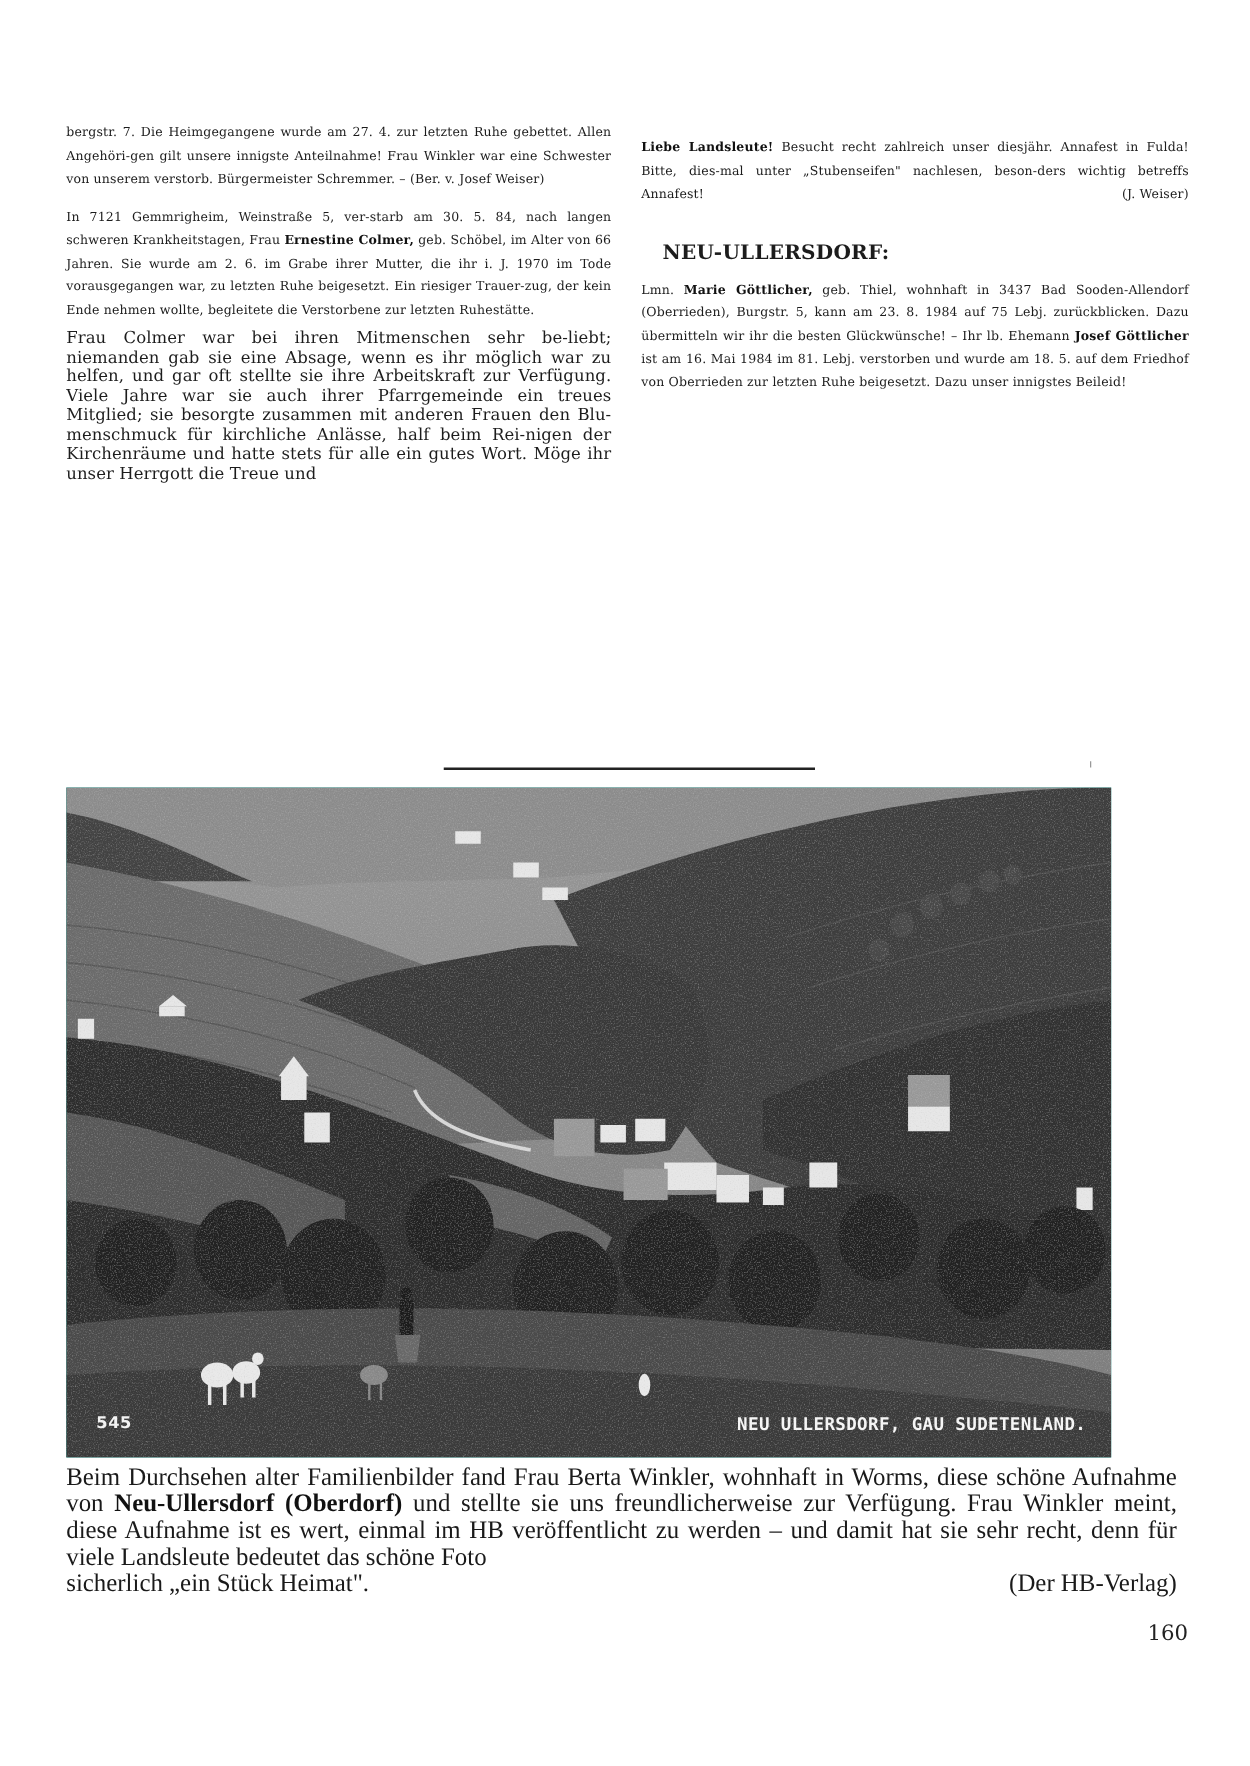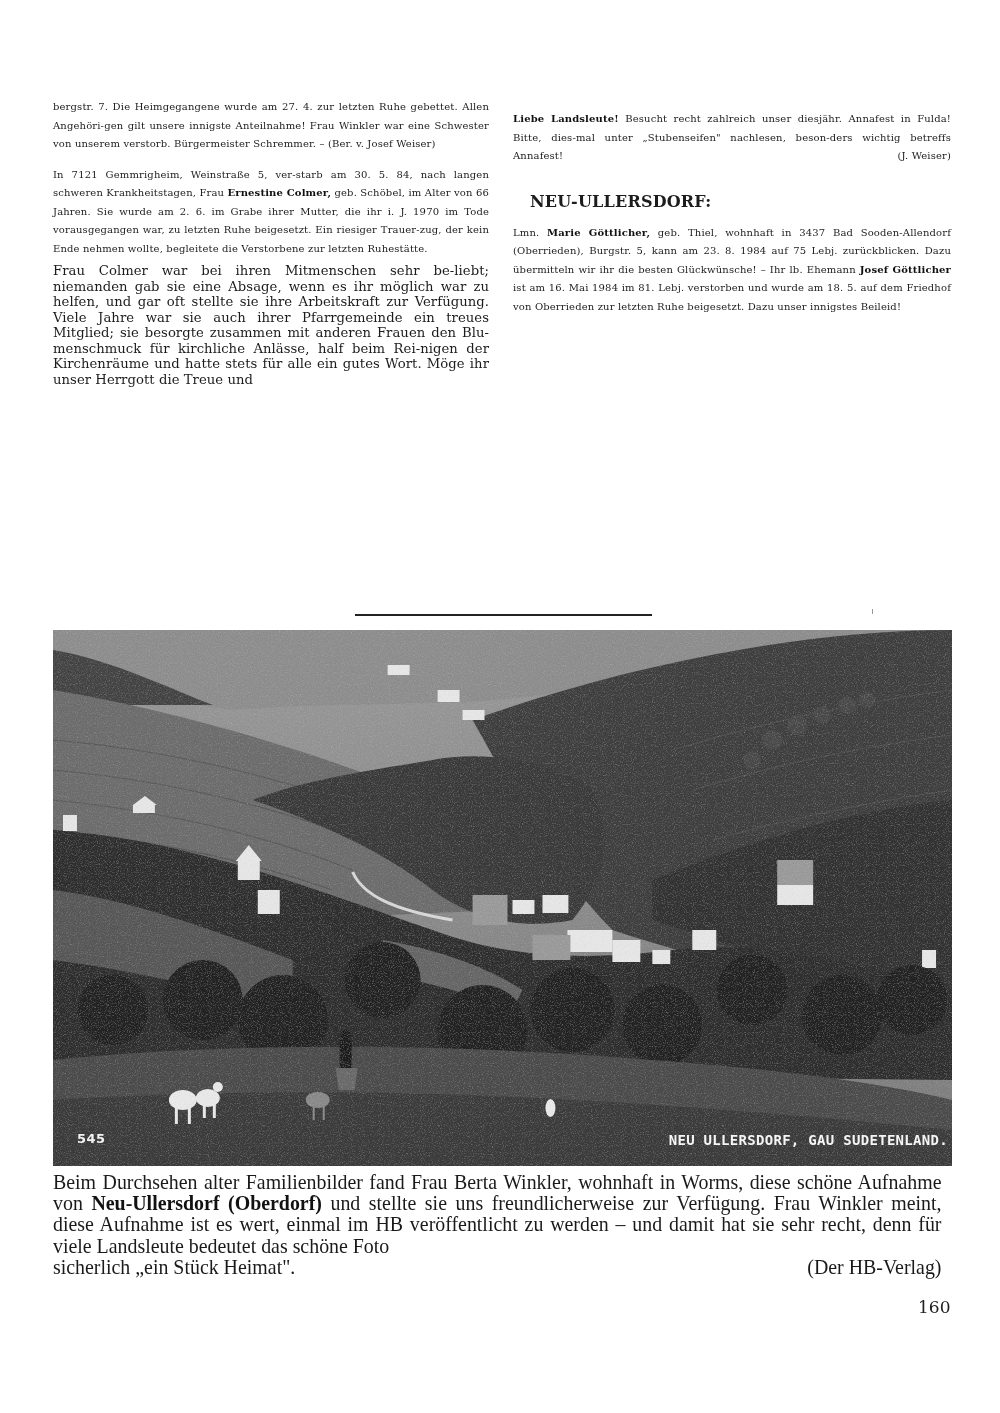--- a/index.html
+++ b/index.html
@@ -19,30 +19,30 @@
   .gap-l { margin-top: 26px; }
   b { font-weight: bold; color: #111; }
   .right-attr { float: right; }
   .clear::after { content: ""; display: block; clear: both; }
   .heading { font-weight: bold; font-size: 16px; line-height: 20px; letter-spacing: 0.2px; margin-left: 17px; }
 
   .divider { position: absolute; left: 355px; top: 614px; width: 297px; height: 0; border-top: 2px solid #222; }
   .tick-mark { position: absolute; left: 872px; top: 609px; width: 1px; height: 5px; background: #999; }
 
   .photo {
-    position: absolute; left: 53px; top: 630px; width: 899px; height: 536px; overflow: hidden;
+    position: absolute; left: 53px; top: 630px; width: 836px; height: 536px; overflow: hidden;
     background: #0f766e;
   }
   .photo svg { display: block; width: 100%; height: 100%; }
   .photo-num {
     position: absolute; left: 24px; bottom: 20px; color: #f2f2f2;
     font-family: "DejaVu Sans", "Liberation Sans", sans-serif; font-size: 13px; font-weight: bold; letter-spacing: 0.5px;
   }
   .photo-caption {
-    position: absolute; right: 4px; bottom: 18px; color: #f5f5f5;
+    position: absolute; right: 20px; bottom: 18px; color: #f5f5f5;
     font-family: "DejaVu Sans Mono", "Liberation Mono", monospace; font-size: 14px; font-weight: bold; letter-spacing: 0.3px;
   }
 
   .caption {
     position: absolute; left: 53px; top: 1172px; width: 902px;
     font-family: "Liberation Serif", "DejaVu Serif", serif; font-size: 20.2px; line-height: 21.2px;
     text-align: justify; transform: scaleX(0.985); transform-origin: left top; color: #1a1a1a;
   }
   .caption b { font-weight: bold; }
   .caption .last { display: flex; justify-content: space-between; }

